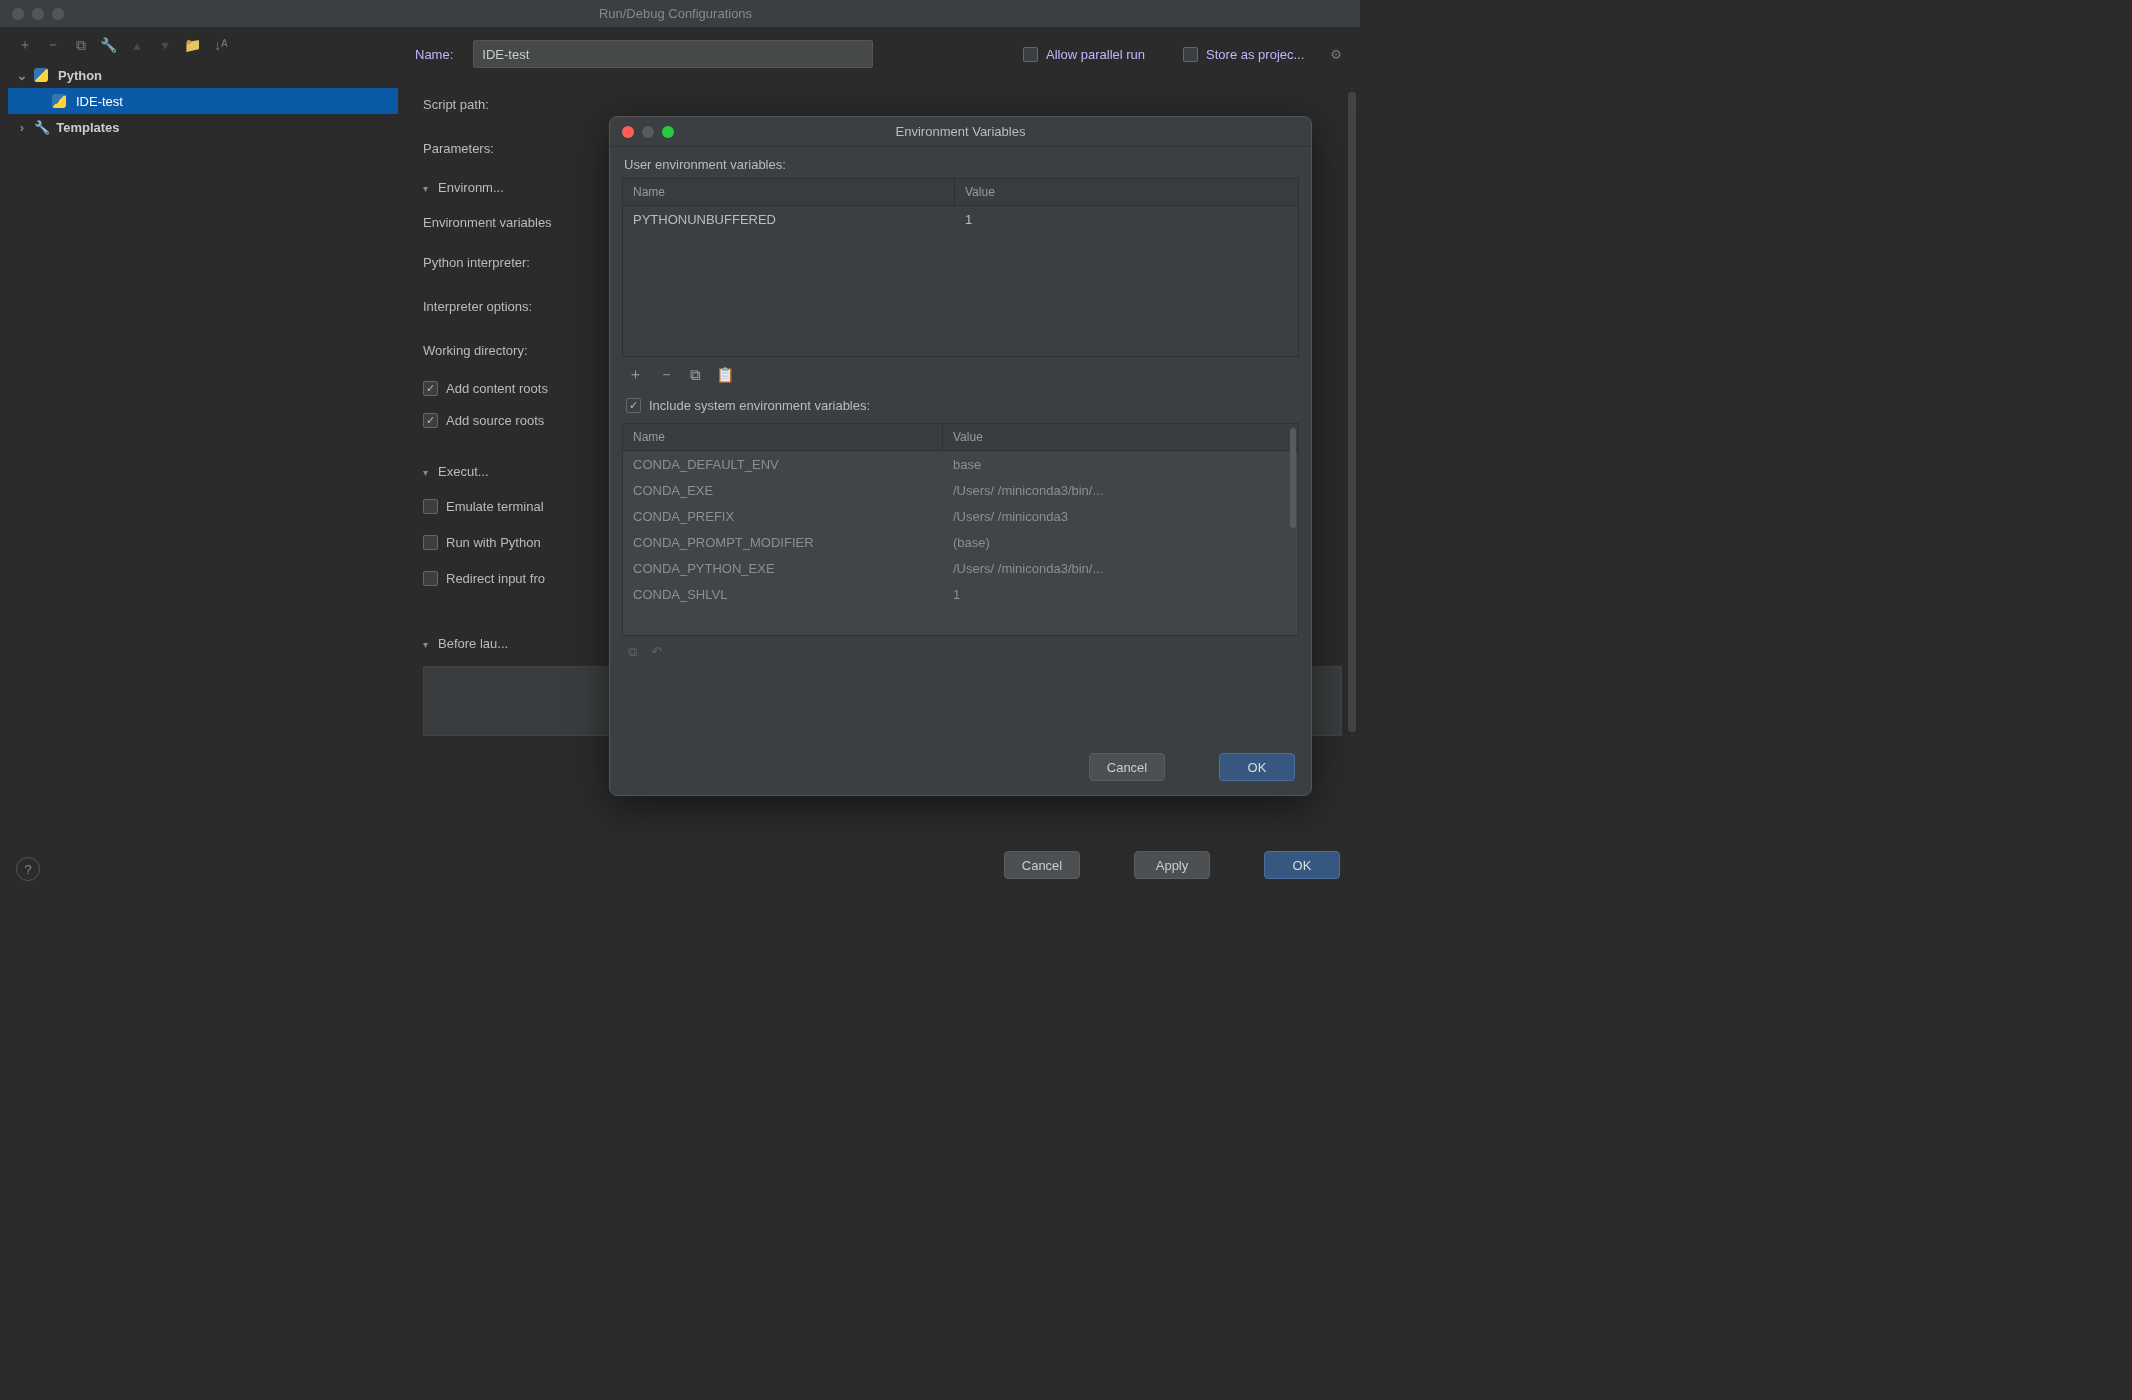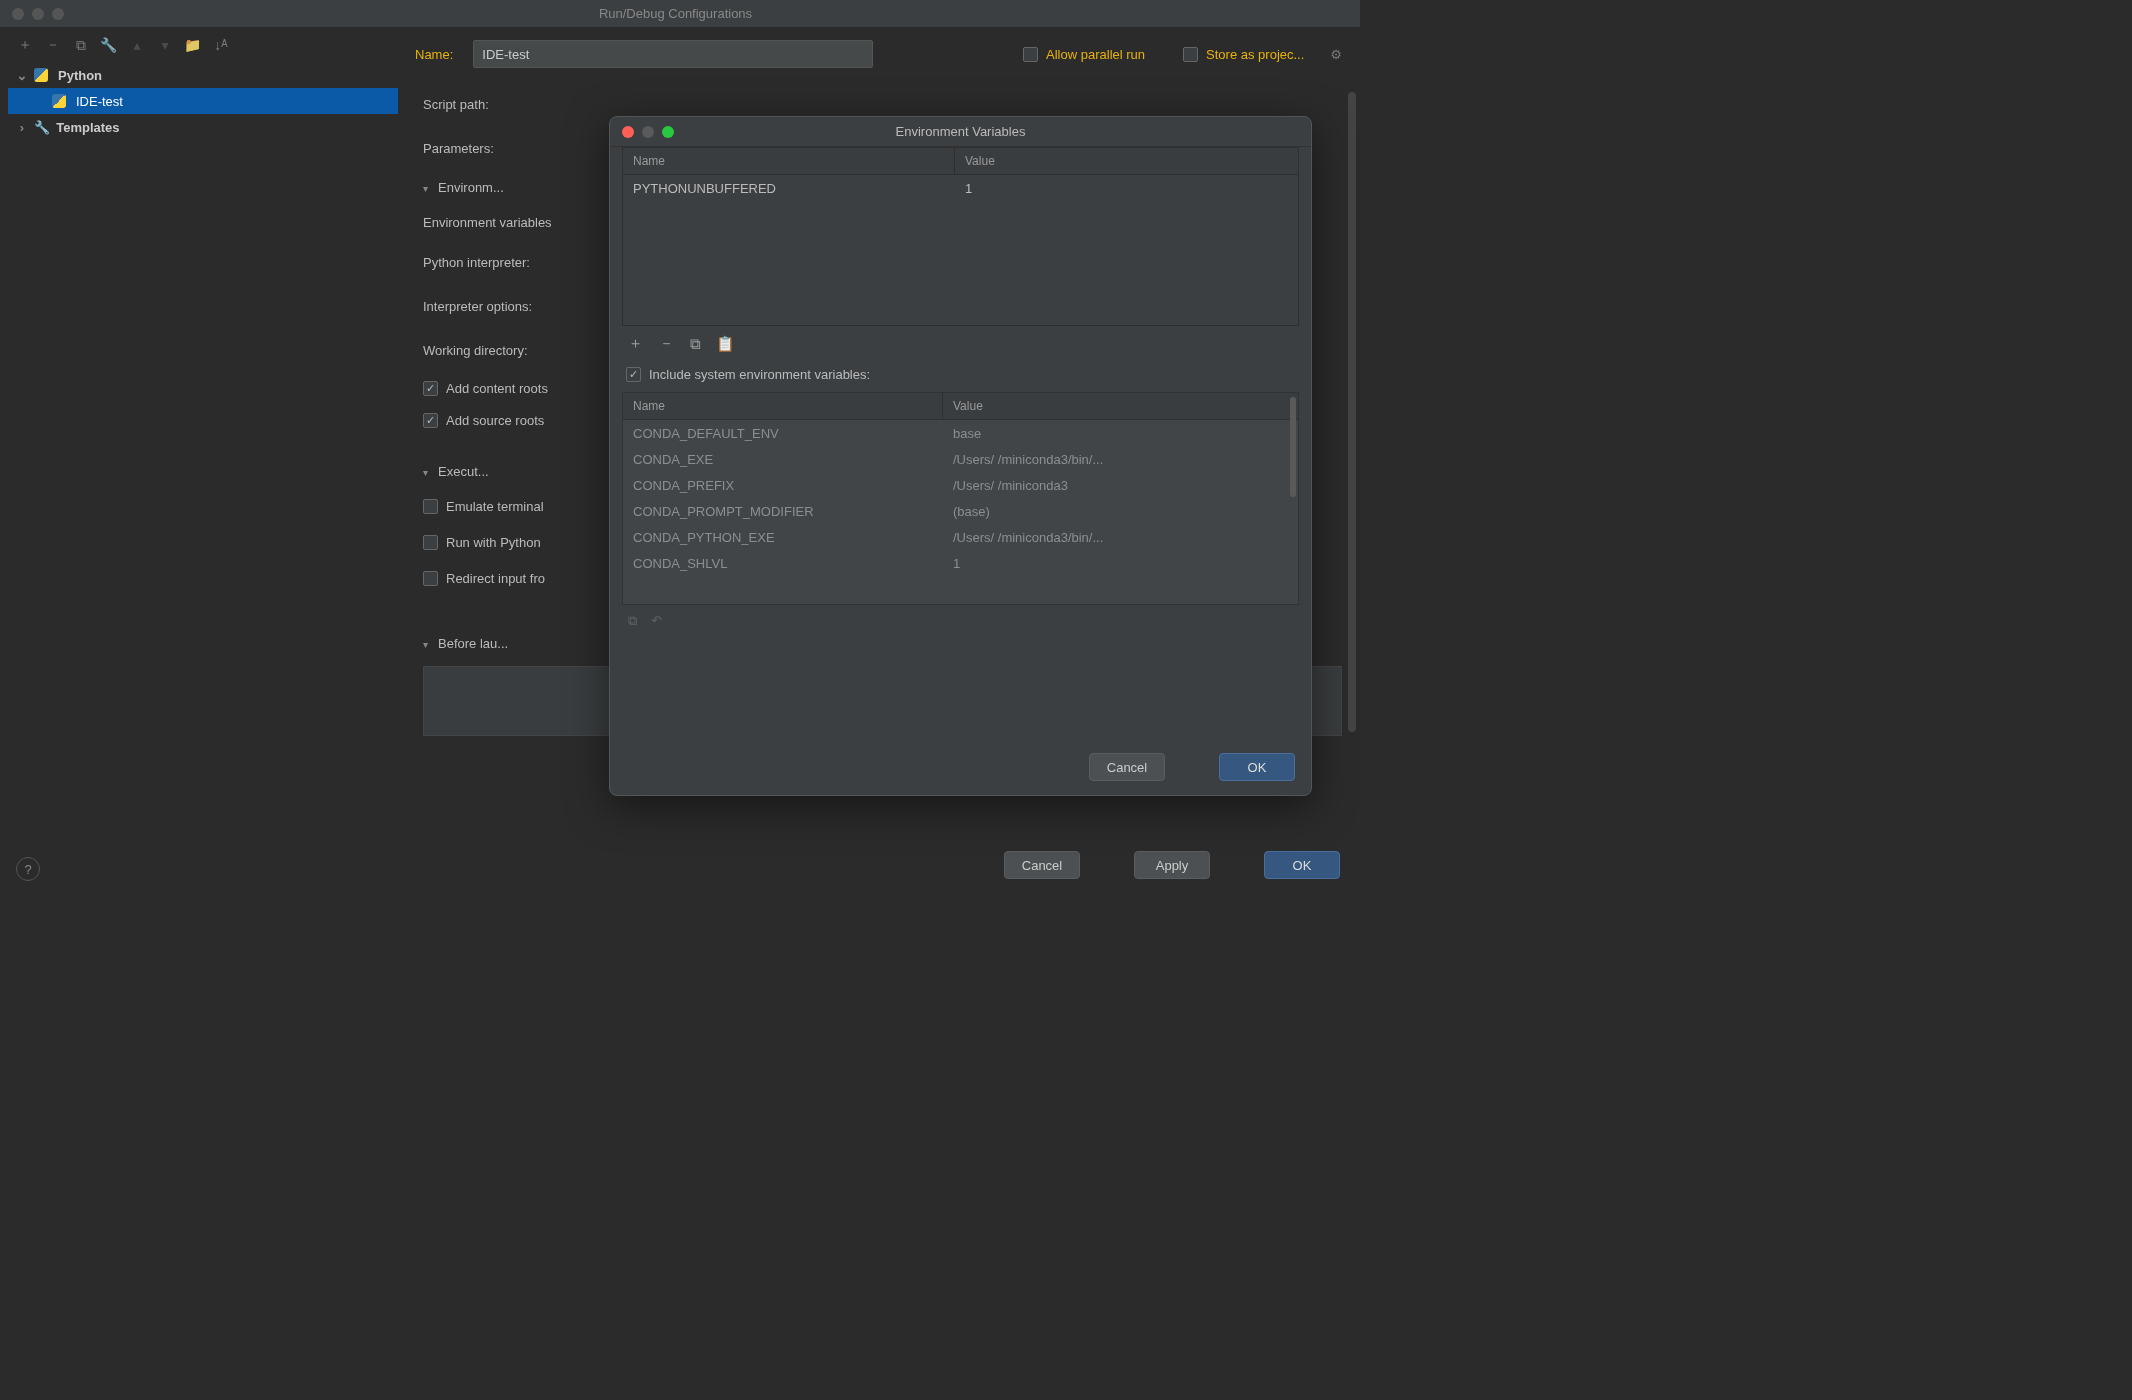--- a/index.html
+++ b/index.html
@@ -20,21 +20,21 @@
 .tree { font-size: 13px; color: #bbb; }
 .tree-row { display: flex; align-items: center; height: 26px; padding-left: 8px; gap: 6px; cursor: pointer; }
 .tree-row.bold { font-weight: 600; color: #ccc; }
 .tree-row.selected { background: #0b5aa8; color: #fff; }
 .tree-row .arrow { width: 12px; display: inline-block; text-align: center; color: #888; }
 .py-badge { width:14px; height:14px; background:linear-gradient(135deg,#3776ab 50%,#ffd43b 50%); border-radius:3px; margin-right:4px; }
 
 
 .right-panel { position: absolute; left: 415px; right: 18px; top: 40px; bottom: 50px; }
 .name-row { display: flex; align-items: center; gap: 20px; margin-bottom: 14px; }
-.name-row label { color: #eab308; font-size: 13px; }
+.name-row label { color: #c4b5fd; font-size: 13px; }
 .name-input { background: #45494a; border: 1px solid #555; color: #ccc; height: 28px; width: 400px; padding: 0 8px; font-size: 13px; border-radius: 2px; }
 .chk-row { display: inline-flex; align-items: center; gap: 8px; color: #bbb; cursor: pointer; }
 .chk { width:15px; height:15px; border:1px solid #666; background:#3c3f41; display:inline-flex; align-items:center; justify-content:center; color:#bbb; font-size:11px; border-radius:2px; }
 .chk.checked::after { content: "✓"; }
 
 .tabs { display: flex; gap: 32px; margin-top: 12px; padding-left: 8px; }
 .tab { color:#aaa; padding-bottom: 8px; cursor:pointer; }
 .tab.active { color:#c8e0ff; border-bottom:3px solid #4a88c7; }
 
 .form-body { margin-top: 14px; padding-left: 8px; color:#bbb; }
@@ -219,20 +219,21 @@
 <div class="env-dialog">
   <div class="env-titlebar">
     <div class="etl">
       <div class="d red"></div>
       <div class="d yel"></div>
       <div class="d grn"></div>
     </div>
     <div class="t">Environment Variables</div>
   </div>
 
+  <div class="env-section-label">User environment variables:</div>
   <div class="env-table-wrap">
     <div class="env-head">
       <div class="col n">Name</div>
       <div class="col v">Value</div>
     </div>
     <div class="env-rows">
       <div class="env-row">
         <div class="c n">PYTHONUNBUFFERED</div>
         <div class="c v">1</div>
       </div>

